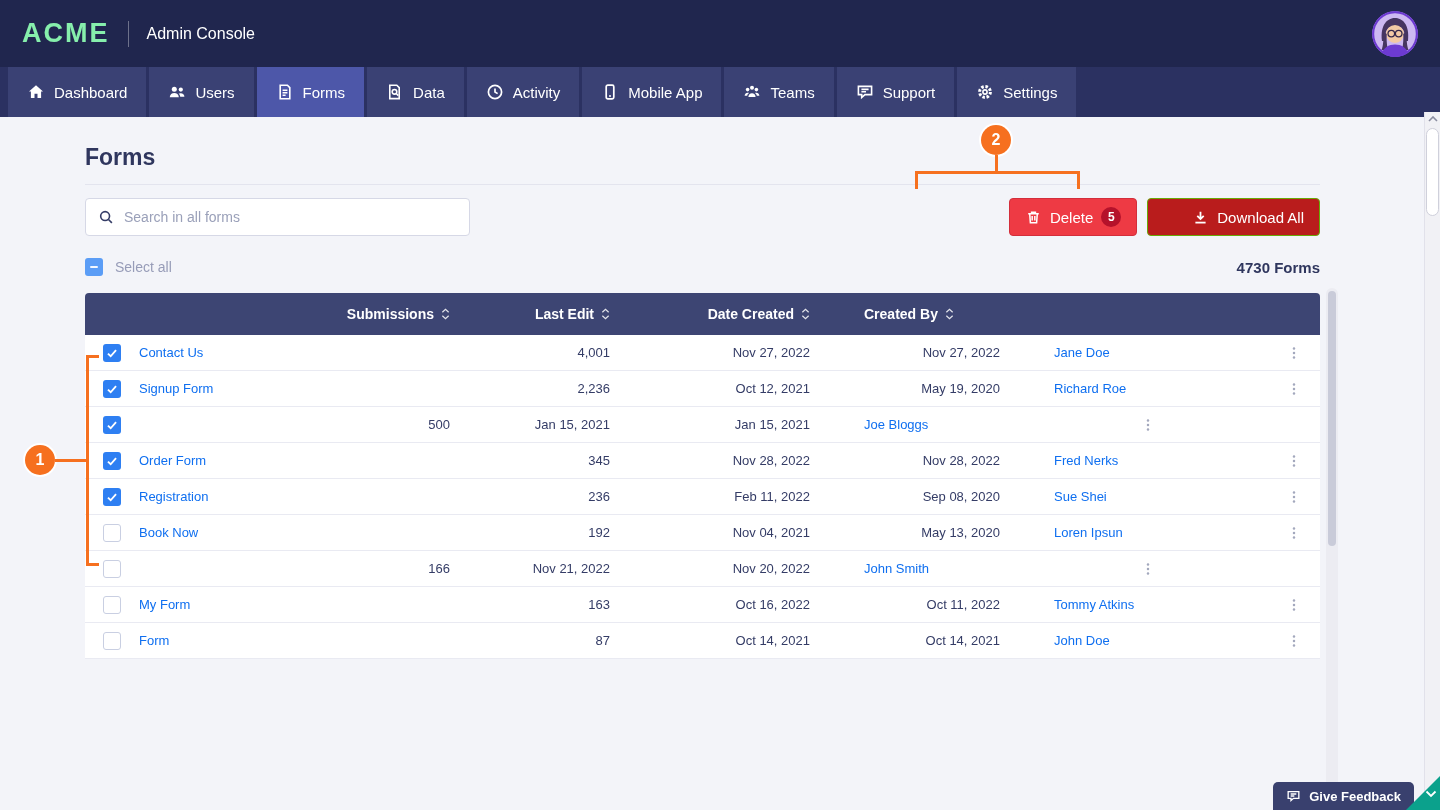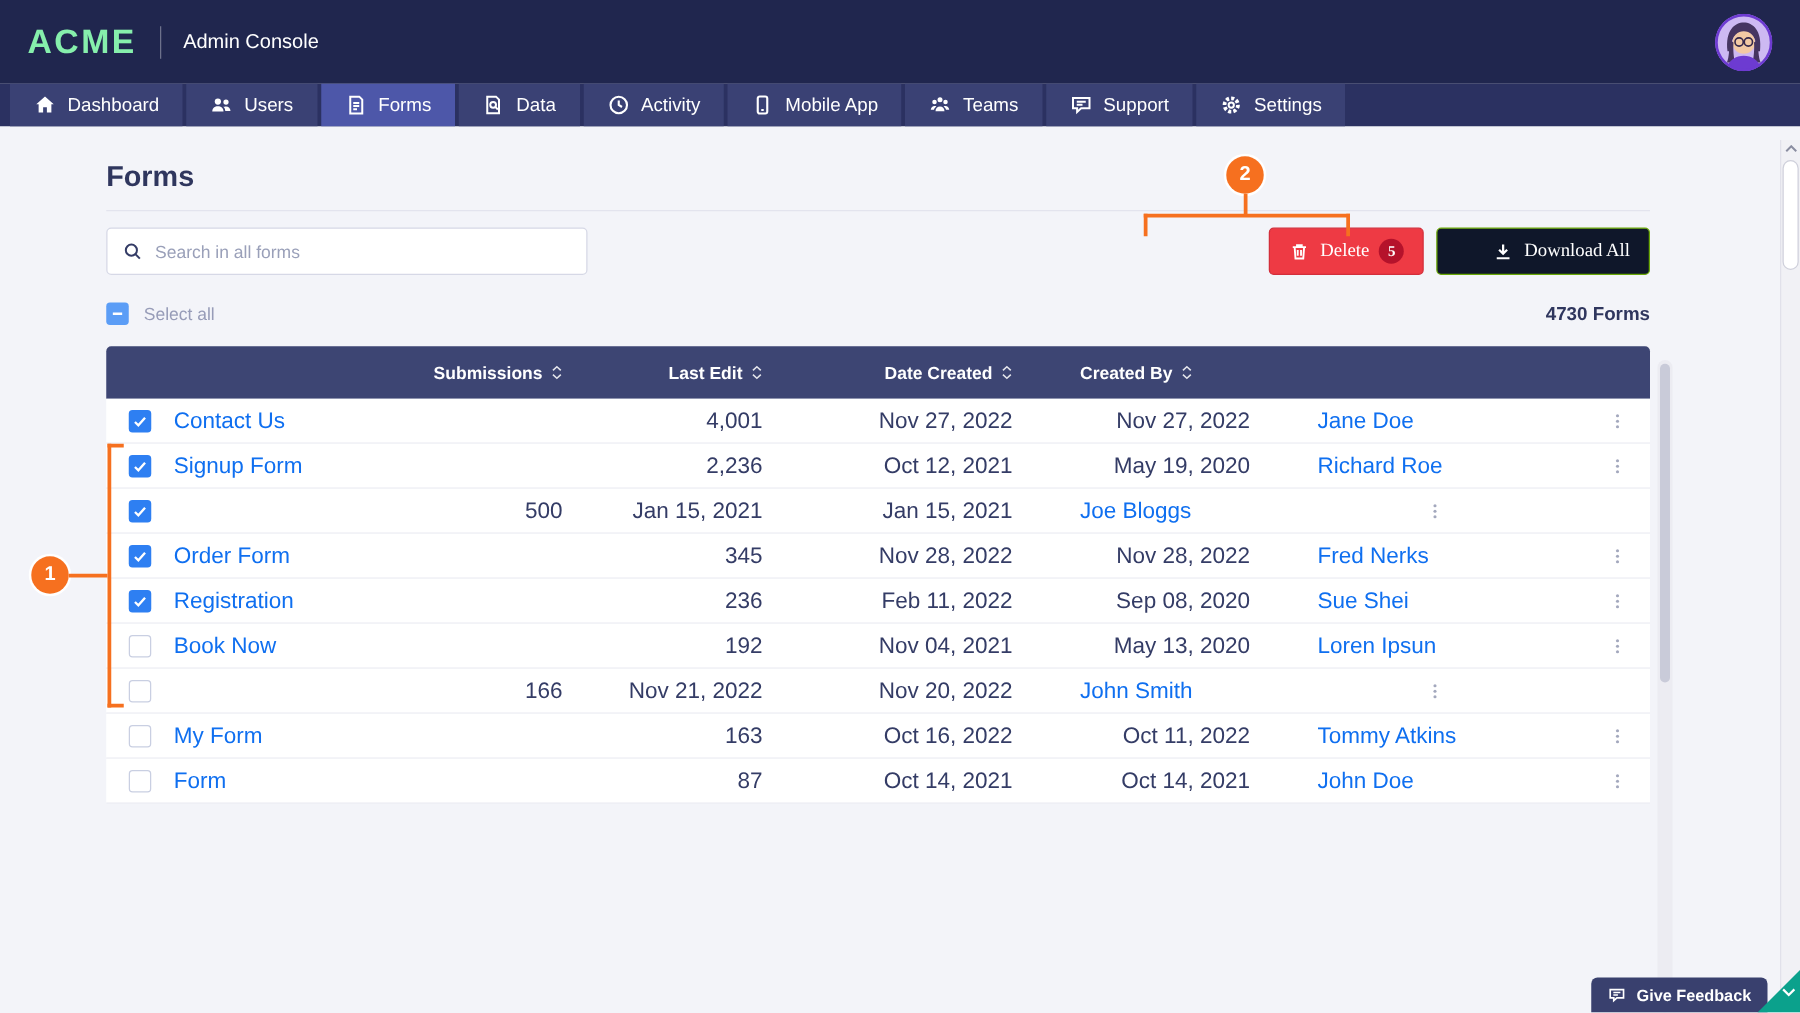--- a/index.html
+++ b/index.html
@@ -14,64 +14,64 @@
   svg { display:block; }
 
   
   .topbar { height:67px; background:#20264e; display:flex; align-items:center; padding:0 22px; }
   .logo { color:#86efac; font-size:27px; font-weight:800; letter-spacing:2px; }
   .top-divider { width:1px; height:26px; background:rgba(255,255,255,.35); margin:0 18px; }
   .app-subtitle { color:#fff; font-size:16px; font-weight:500; }
   .avatar-wrap { margin-left:auto; width:46px; height:46px; border-radius:50%; overflow:hidden; cursor:pointer; }
 
   
-  .navbar { height:34px; background:#2b3161; display:flex; align-items:stretch; padding-left:8px; gap:3px; }
+  .navbar { height:50px; background:#2b3161; display:flex; align-items:stretch; padding-left:8px; gap:3px; }
   .nav-tab { display:flex; align-items:center; gap:9px; padding:0 19px; background:#3a4174; color:#fff; font-size:15px; cursor:pointer; white-space:nowrap; }
   .nav-tab.active { background:#4d57a9; }
   .nav-tab .ticon svg { width:18px; height:18px; }
 
   
   .content { margin-left:85px; width:1235px; }
   .page-title { margin-top:26px; font-size:23px; line-height:28px; font-weight:700; color:#2f365e; }
   .title-divider { height:1px; background:#e3e4ee; margin-top:13px; }
 
   .toolbar { margin-top:13px; display:flex; align-items:center; }
   .searchbox { width:385px; height:38px; background:#fff; border:1px solid #d6d8e6; border-radius:4px; display:flex; align-items:center; padding:0 12px; gap:10px; }
   .searchbox .sicon svg { width:16px; height:16px; color:#343c66; }
   .searchbox input { border:none; outline:none; flex:1; font-size:14px; font-family:inherit; color:#4a5071; background:transparent; }
   .searchbox input::placeholder { color:#9aa0b9; }
 
-  .actions { margin-left:auto; display:flex; gap:10px;font-family:Liberation Serif, serif; }
+  .actions { margin-left:auto; display:flex; gap:10px; }
   .btn { height:38px; border-radius:4px; display:flex; align-items:center; gap:8px; padding:0 15px; font-size:15px; cursor:pointer; border:1px solid transparent; font-family:inherit; }
   .btn .bicon svg { width:17px; height:17px; }
   .btn-delete { background:#ee3a44; border-color:#d32e3b; color:#fff; }
   .btn-delete .badge { width:20px; height:20px; border-radius:50%; background:#b5122b; color:#fff; font-size:12px; font-weight:700; display:flex; align-items:center; justify-content:center; }
   .btn-owner { background:#fff; border-color:#d6d8e6; color:#343c66; }
-  .btn-download { background:#0f172a; border-color:#6aa806; color:#fff;padding-left:44px; }
+  .btn-download { background:#b91c1c; border-color:#6aa806; color:#fff;padding-left:44px; }
 
   .select-row { margin-top:18px; display:flex; align-items:center; height:26px; }
   .cb { width:18px; height:18px; border-radius:3px; display:flex; align-items:center; justify-content:center; cursor:pointer; }
   .cb svg { width:14px; height:14px; }
   .cb-all { background:#5b9df6; }
   .cb-row { border:1px solid #c9cfe2; background:#fff; }
   .cb-row.checked { border:none; background:#2e7ff2; }
   .select-label { margin-left:12px; color:#979cb8; font-size:14px; }
   .forms-count { margin-left:auto; font-size:15px; font-weight:700; color:#2f365e; }
 
   
   .table { margin-top:13px; }
   .thead, .trow { display:grid; grid-template-columns:54px 1fr 160px 200px 190px 240px 52px; align-items:center; }
   .thead { background:#3d4573; height:42px; border-radius:4px 4px 0 0; color:#fff; font-size:14px; font-weight:700; }
   .hc { display:flex; align-items:center; gap:7px; }
   .hc .sort { opacity:.85; }
   .hc .sort svg { width:9px; height:12px; }
   .h-sub, .h-edit, .h-created { justify-content:flex-end; padding-right:28px; }
   .h-owner { padding-left:26px; }
 
-  .trow { height:36px; background:#fff; border-bottom:1px solid #e9eaf2; font-size:18px; color:#343c66; }
+  .trow { height:36px; background:#fff; border-bottom:1px solid #e9eaf2; font-size:13px; color:#343c66; }
   .cell { display:flex; align-items:center; }
   .c-check { justify-content:center; }
   .c-sub, .c-edit, .c-created { justify-content:flex-end; padding-right:28px; }
   .c-owner { padding-left:26px; }
   .c-kebab { justify-content:center; }
   .link { color:#0f6ff0; text-decoration:none; font-weight:500; cursor:pointer; }
   .kebab { cursor:pointer; color:#a3a8bd; padding:4px; }
   .kebab svg { width:16px; height:16px; }
 
   

